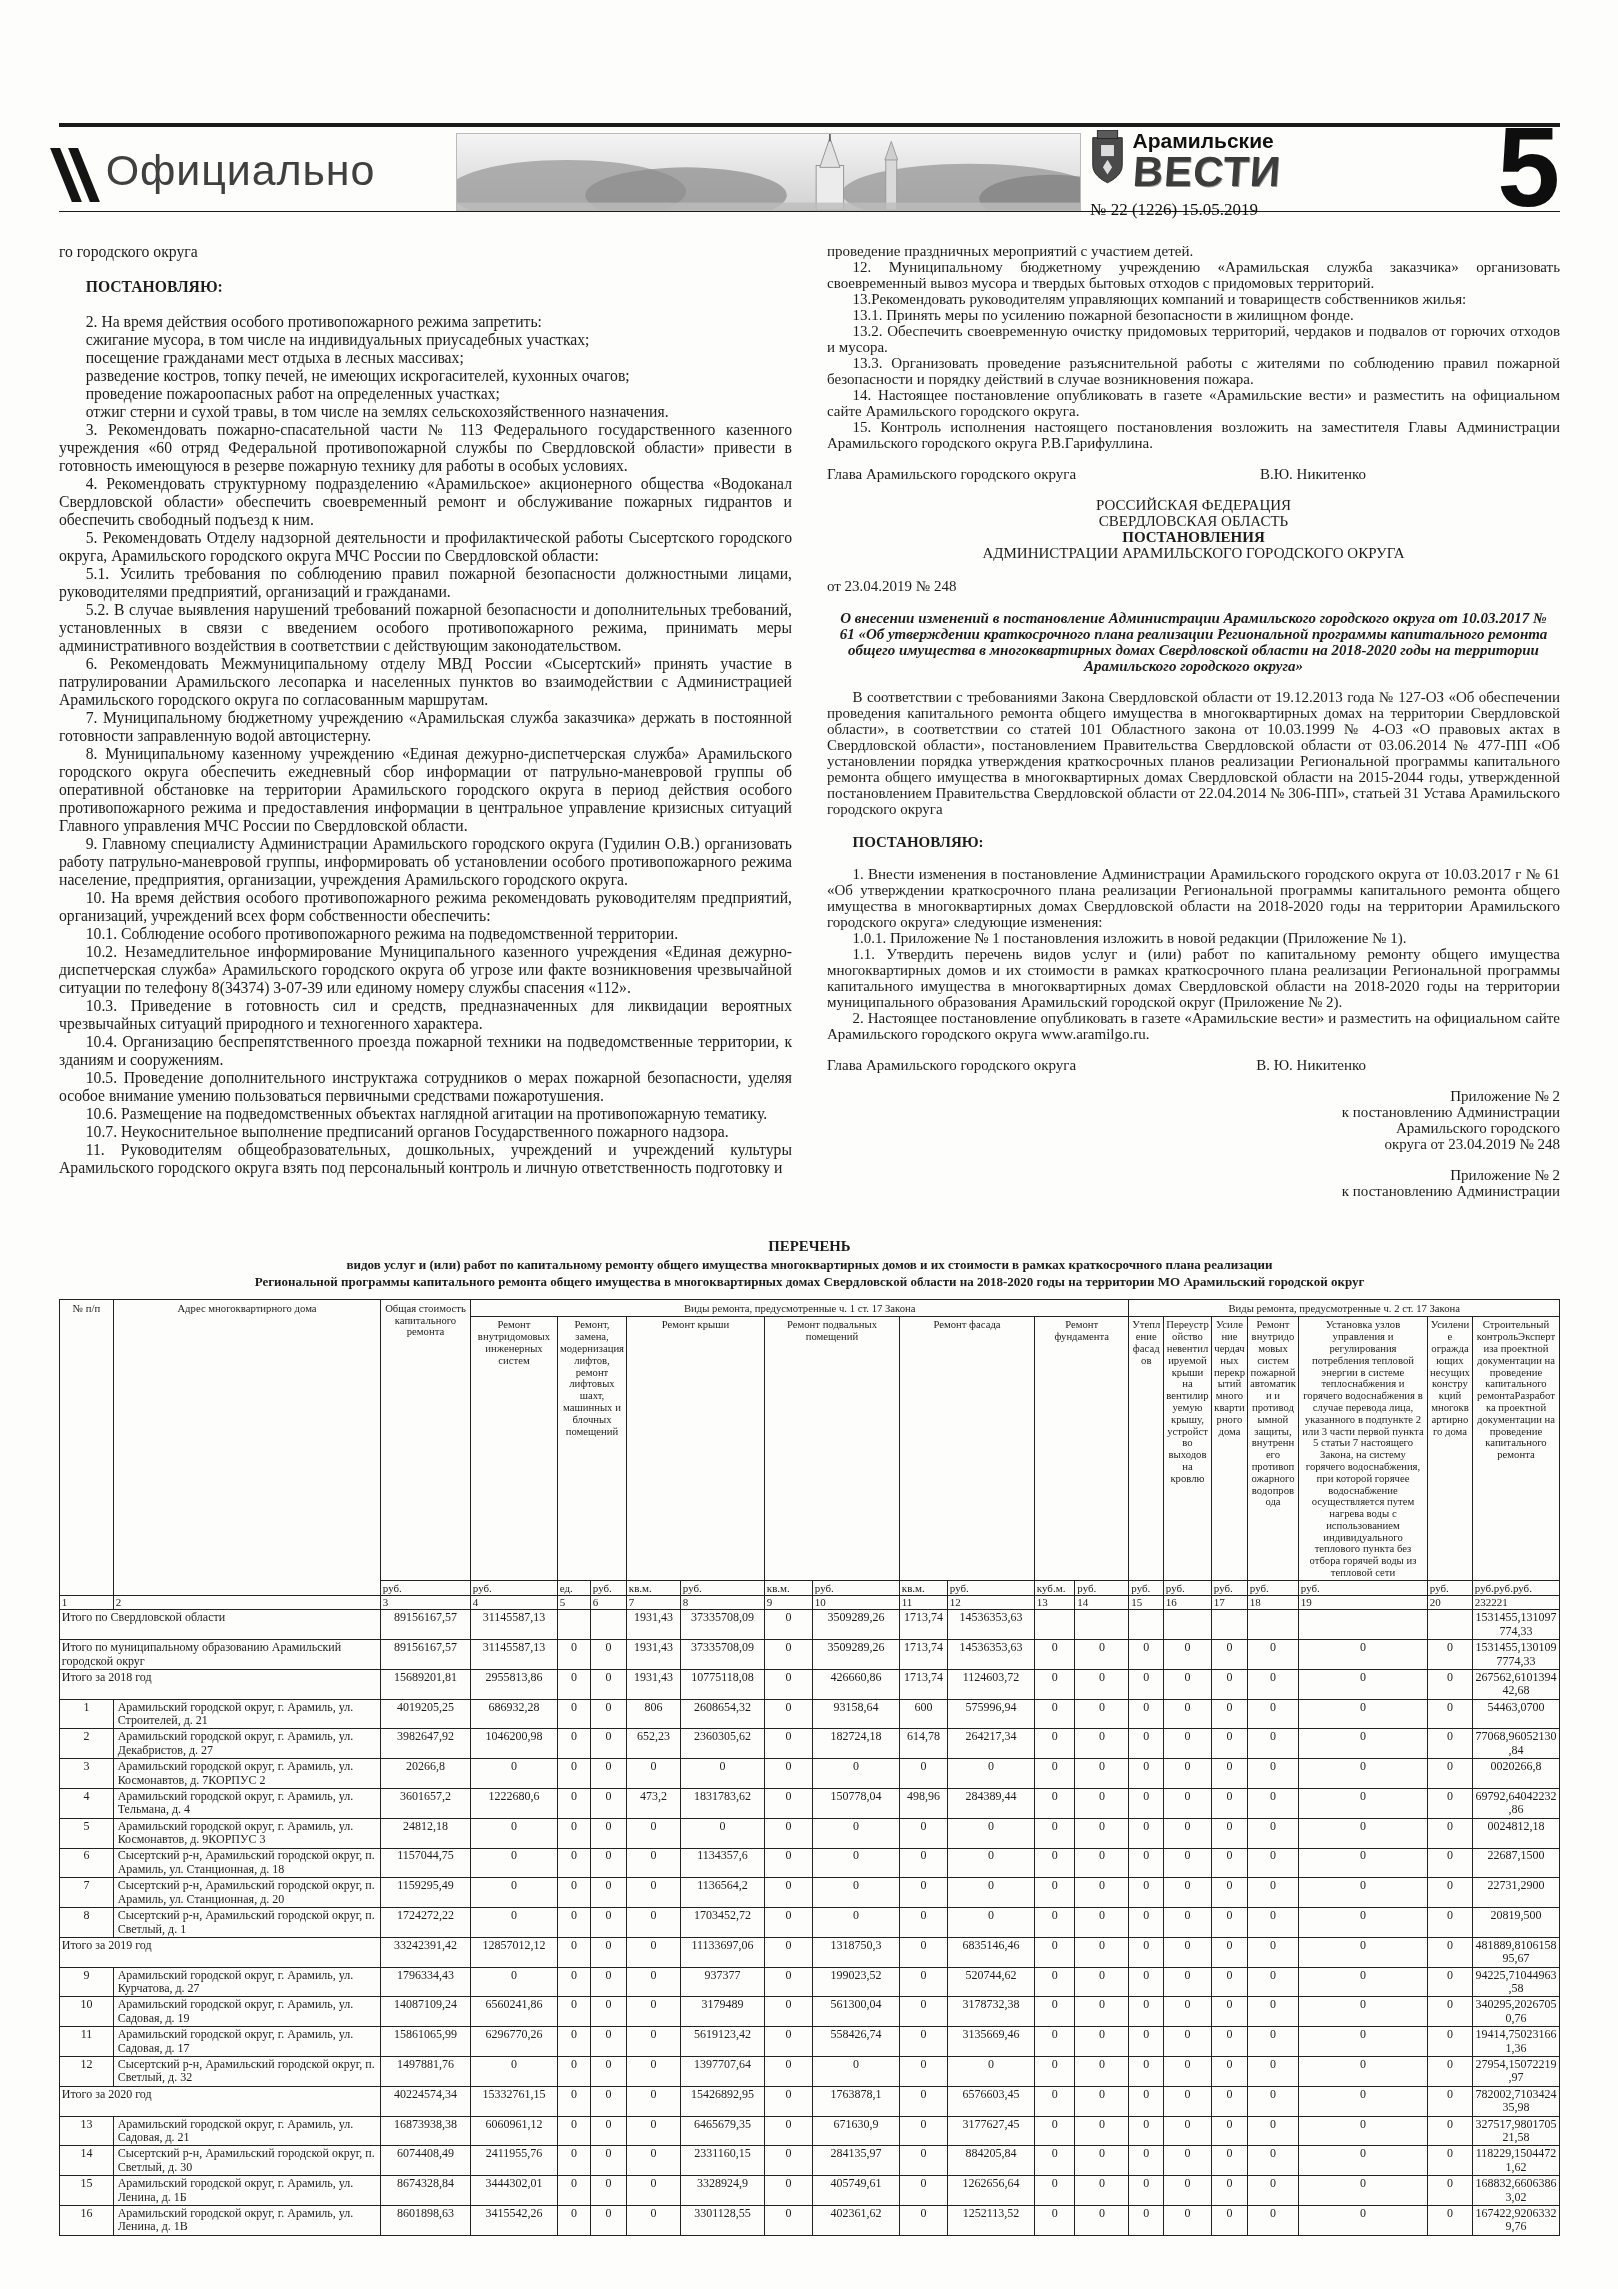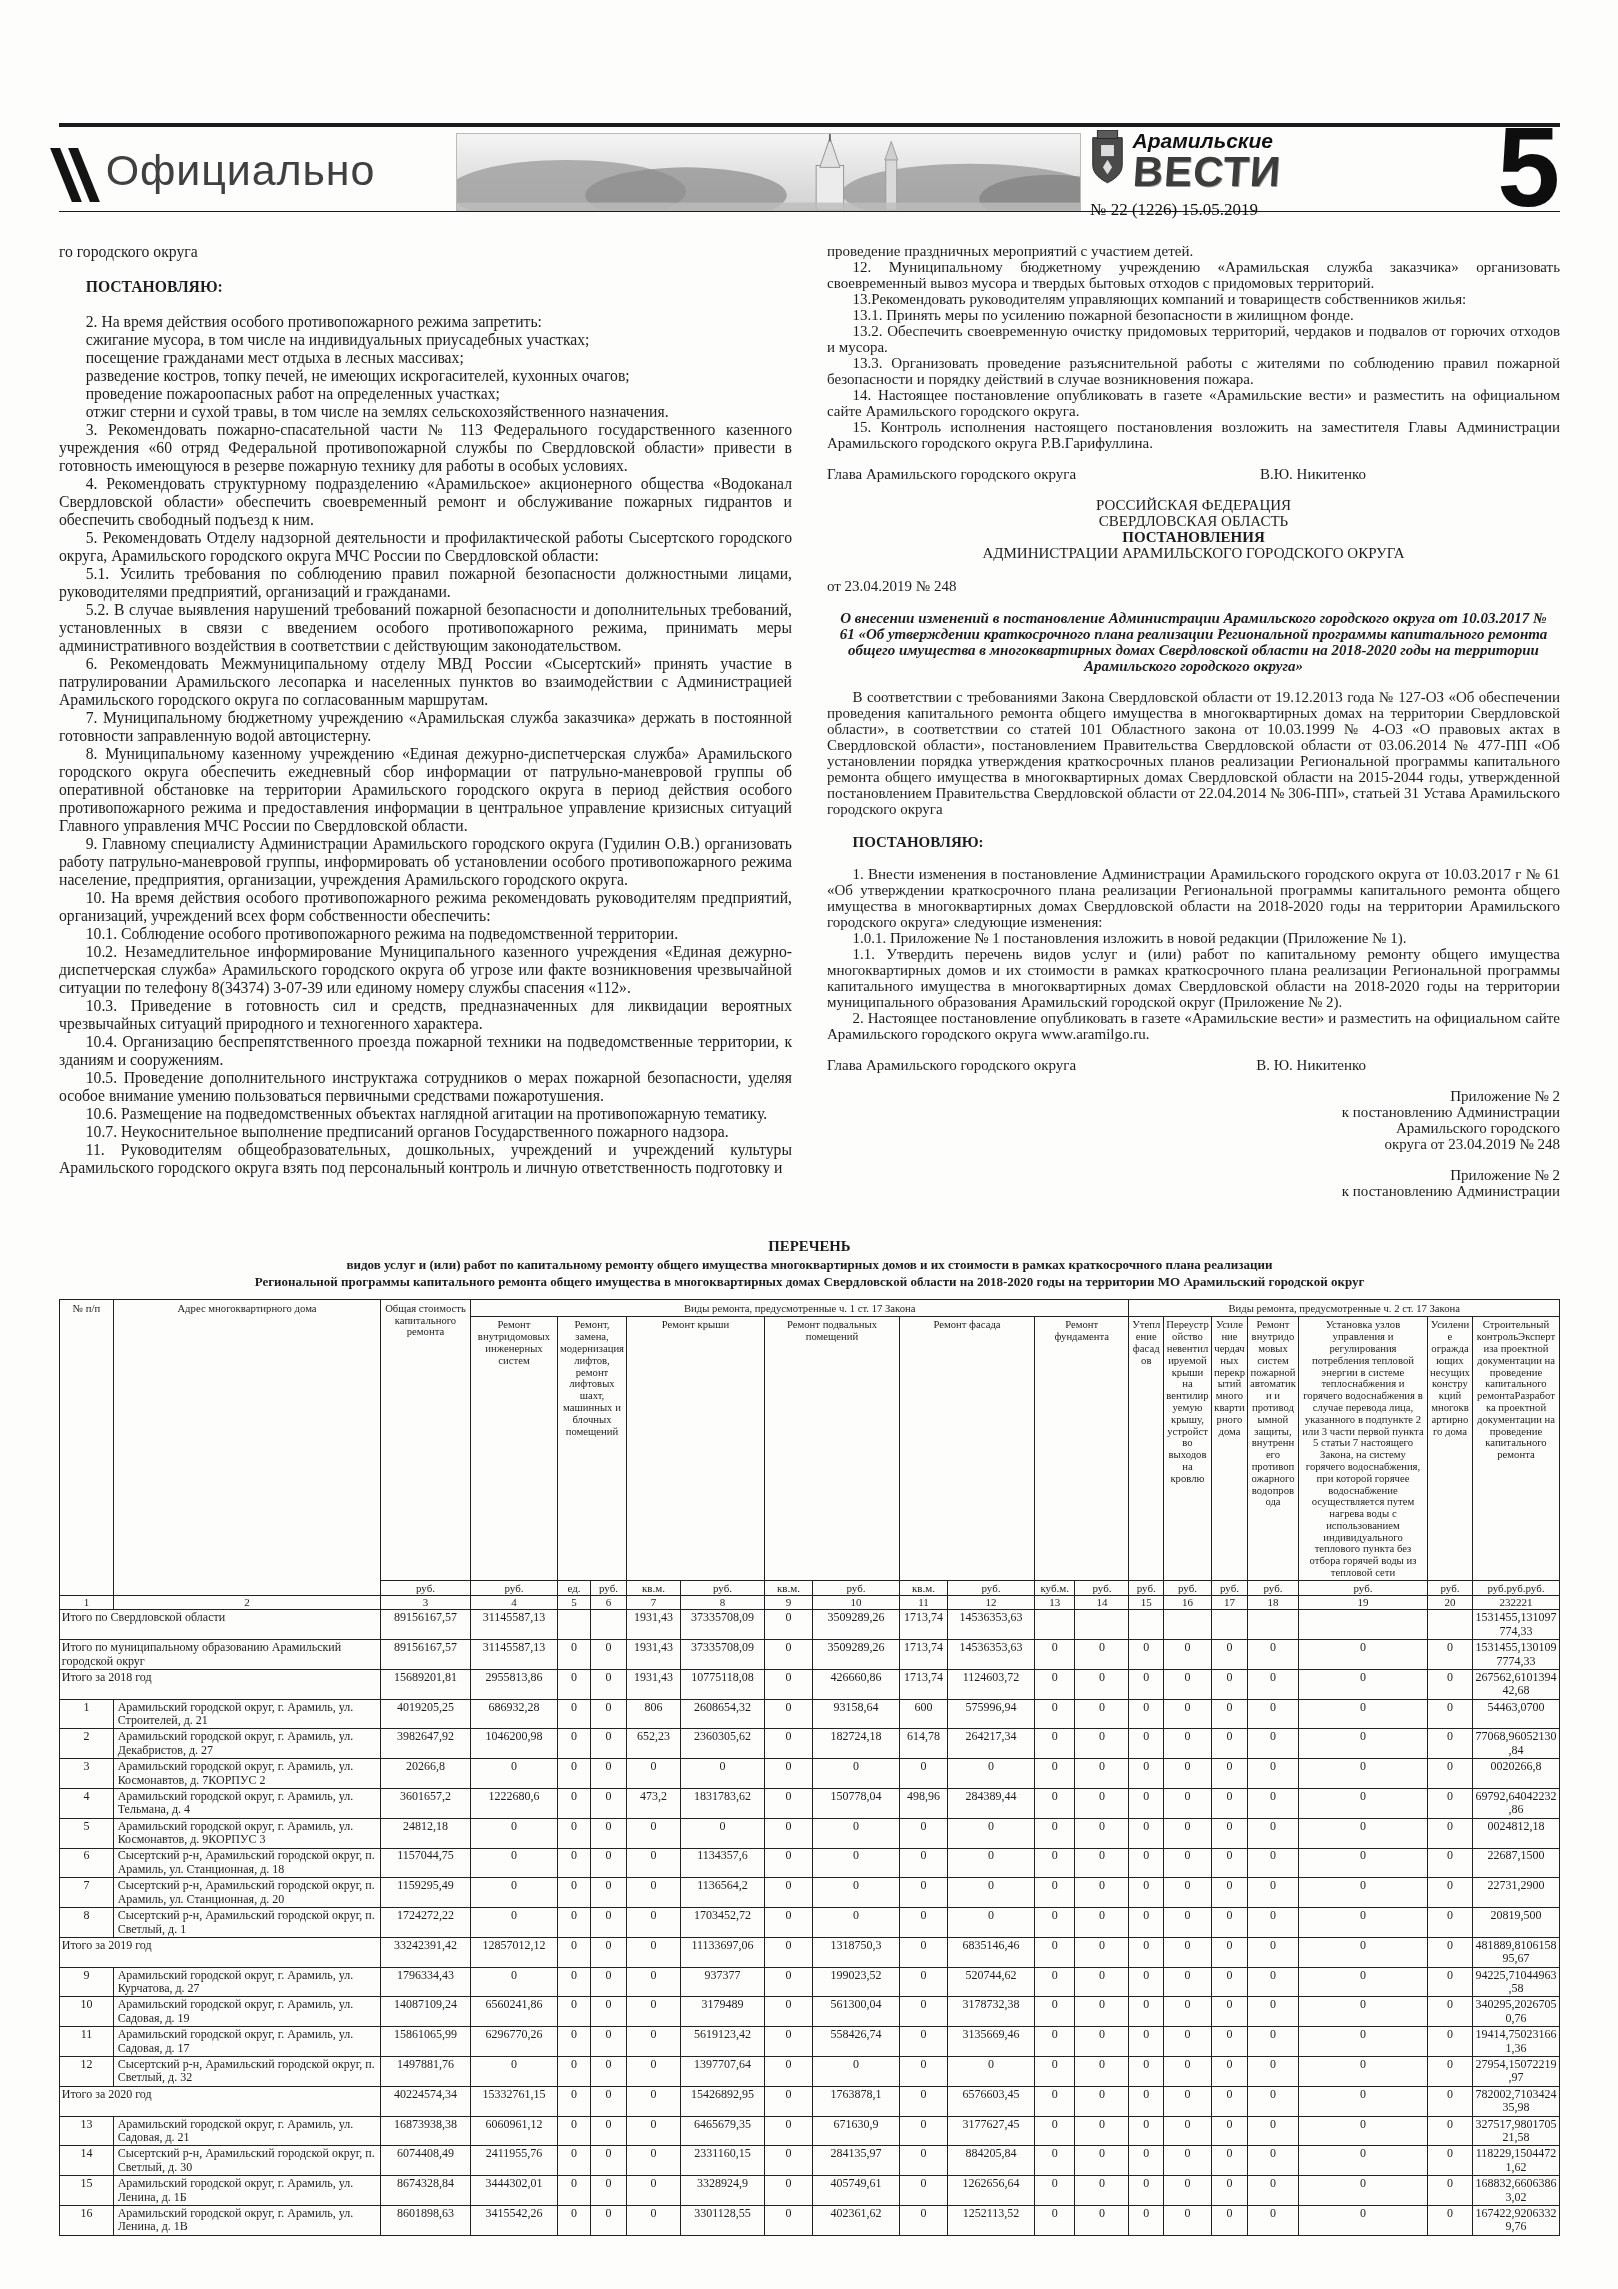--- a/index.html
+++ b/index.html
@@ -20,21 +20,21 @@
   .sect{display:flex;align-items:center;width:397px;flex:0 0 auto;}
   .slashes{display:flex;gap:8.3px;margin:7.4px 16.6px 0 1.8px;}
   .slash{width:10px;height:54px;background:#141414;transform:skewX(22deg);}
   .sect-title{font-family:"Liberation Sans",sans-serif;font-size:43px;font-weight:400;letter-spacing:0.9px;color:#404040;}
   .photo{flex:0 0 623px;height:76px;align-self:flex-end;border:0.9px solid #bbb;background:#eee;}
   .photo svg{display:block;width:100%;height:100%;}
   .brand{flex:0 0 auto;display:flex;flex-direction:column;align-items:flex-start;padding-left:9.2px;}
   .brand-top{display:flex;align-items:flex-start;gap:7.4px;}
   .arms{width:35px;height:54px;}
   .brand-names{display:flex;flex-direction:column;line-height:1;}
-  .brand-small{font-family:"Liberation Sans",sans-serif;font-weight:700;font-style:italic;font-size:21px;color:#111;}
+  .brand-small{font-family:"Liberation Sans",sans-serif;font-weight:700;font-size:21px;color:#111;}
   .brand-big{font-family:"Liberation Sans",sans-serif;font-weight:900;font-size:42px;letter-spacing:0.9px;color:#3c3c3c;transform:skewX(-4deg);text-shadow:0.9px 0.9px 0 #999;}
   .issue{font-size:17px;margin-top:7px;color:#111;}
   .pagenum{flex:1 1 auto;text-align:right;font-family:"Liberation Sans",sans-serif;font-weight:700;font-size:113px;line-height:74px;color:#0e0e0e;}
   
   .columns{display:flex;gap:35px;margin-top:31px;height:989px;overflow:hidden;}
   .textcol{flex:1 1 0;}
   .col-left{font-size:15.7px;line-height:18px;}
   .col-right{font-size:15px;line-height:16px;}
   .textcol p{margin:0;text-align:justify;text-indent:1.7em;}
   .textcol .st-pn{text-indent:0;}
@@ -54,21 +54,21 @@
   table.appx{border-collapse:collapse;width:100%;margin-top:9.2px;table-layout:fixed;border-radius:22px;}
   table.appx th,table.appx td{
     border:1.3px solid #222;
     font-weight:normal;
     padding:0.9px 1.8px;
     vertical-align:top;
     overflow-wrap:anywhere;
     word-break:break-word;
   }
   table.appx thead th{font-size:10.7px;line-height:11.8px;text-align:center;vertical-align:top;padding-top:2.8px;}
-  table.appx .units td, table.appx .nums td{font-size:11px;line-height:12px;text-align:center;}
+  table.appx .units td, table.appx .nums td{font-size:11px;line-height:12px;text-align:left;}
   table.appx tbody td{font-size:12px;line-height:13.5px;text-align:center;}
   table.appx tbody td.addr{text-align:left;padding-left:3.7px;}
   table.appx tbody td.tot{text-align:left;padding-left:1.8px;}
   table.appx tbody td.num{text-align:center;}
 </style>
 </head>
 <body>
 
 <div class="page">
 

